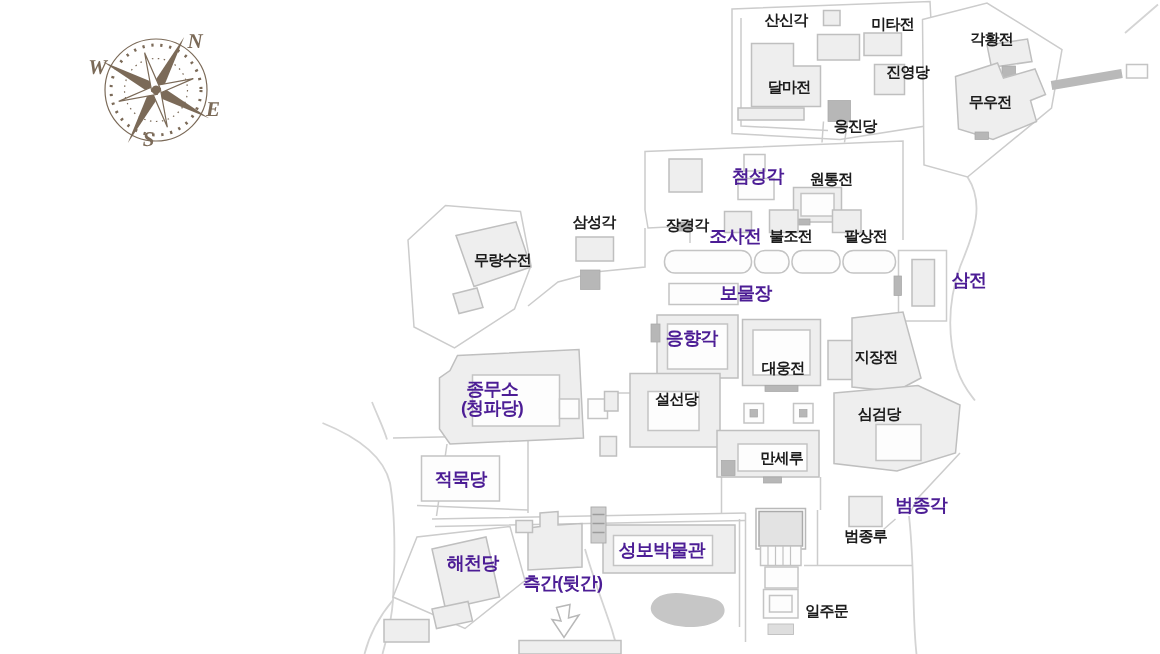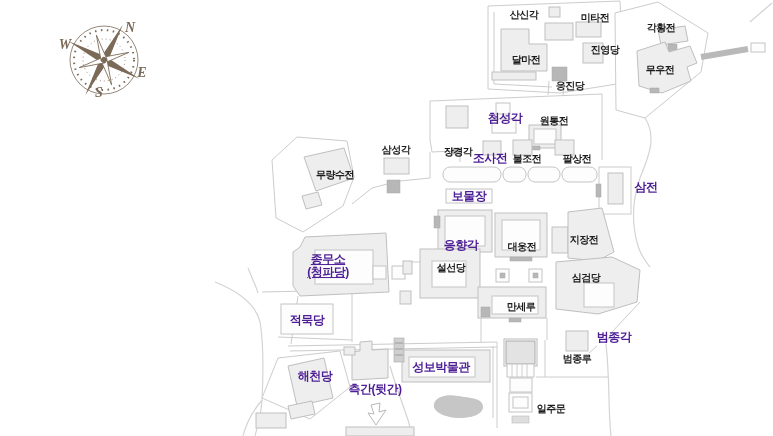--- a/index.html
+++ b/index.html
@@ -212,25 +212,25 @@
   <div class="lbl major" style="left: 660px; top: 71px; font-family: Liberation Mono, monospace;">무우전</div>
   <div class="lbl major" style="left: 458px; top: 133px; margin-top: 19px;">장경각</div>
   <div class="lbl minor" style="left: 505px; top: 118px;">첨성각</div>
   <div class="lbl major" style="left: 554px; top: 121px;">원통전</div>
   <div class="lbl minor" style="left: 490px; top: 158px;">조사전</div>
   <div class="lbl major" style="left: 527px; top: 159px;">불조전</div>
   <div class="lbl major" style="left: 577px; top: 159px;">팔상전</div>
   <div class="lbl minor" style="left: 646px; top: 187px;">삼전</div>
   <div class="lbl major" style="left: 396px; top: 150px;">삼성각</div>
   <div class="lbl major" style="left: 335px; top: 175px;">무량수전</div>
-  <div class="lbl minor" style="left: 469px; top: 196px;">보물장</div>
-  <div class="lbl minor" style="left: 461px; top: 245px;">응향각</div>
+  <div class="lbl minor" style="left: 497px; top: 196px;">보물장</div>
+  <div class="lbl minor" style="left: 461px; top: 226px;">응향각</div>
   <div class="lbl major" style="left: 522px; top: 235px; margin-top: 12px;">대웅전</div>
   <div class="lbl major" style="left: 584px; top: 240px;">지장전</div>
-  <div class="lbl minor" style="left: 328px; top: 266px; text-decoration: underline;">종무소
+  <div class="lbl minor" style="left: 328px; top: 266px;">종무소
 (청파당)</div>
   <div class="lbl major" style="left: 451px; top: 268px;">설선당</div>
   <div class="lbl major" style="left: 586px; top: 278px;">심검당</div>
   <div class="lbl major" style="left: 521px; top: 307px;">만세루</div>
   <div class="lbl minor" style="left: 307px; top: 320px;">적묵당</div>
   <div class="lbl minor" style="left: 315px; top: 376px;">해천당</div>
   <div class="lbl minor" style="left: 375px; top: 389px;">측간(뒷간)</div>
   <div class="lbl minor" style="left: 441px; top: 367px;">성보박물관</div>
   <div class="lbl major" style="left: 553px; top: 359px; padding-left: 48px;">범종루</div>
   <div class="lbl major" style="left: 551px; top: 409px;">일주문</div>

